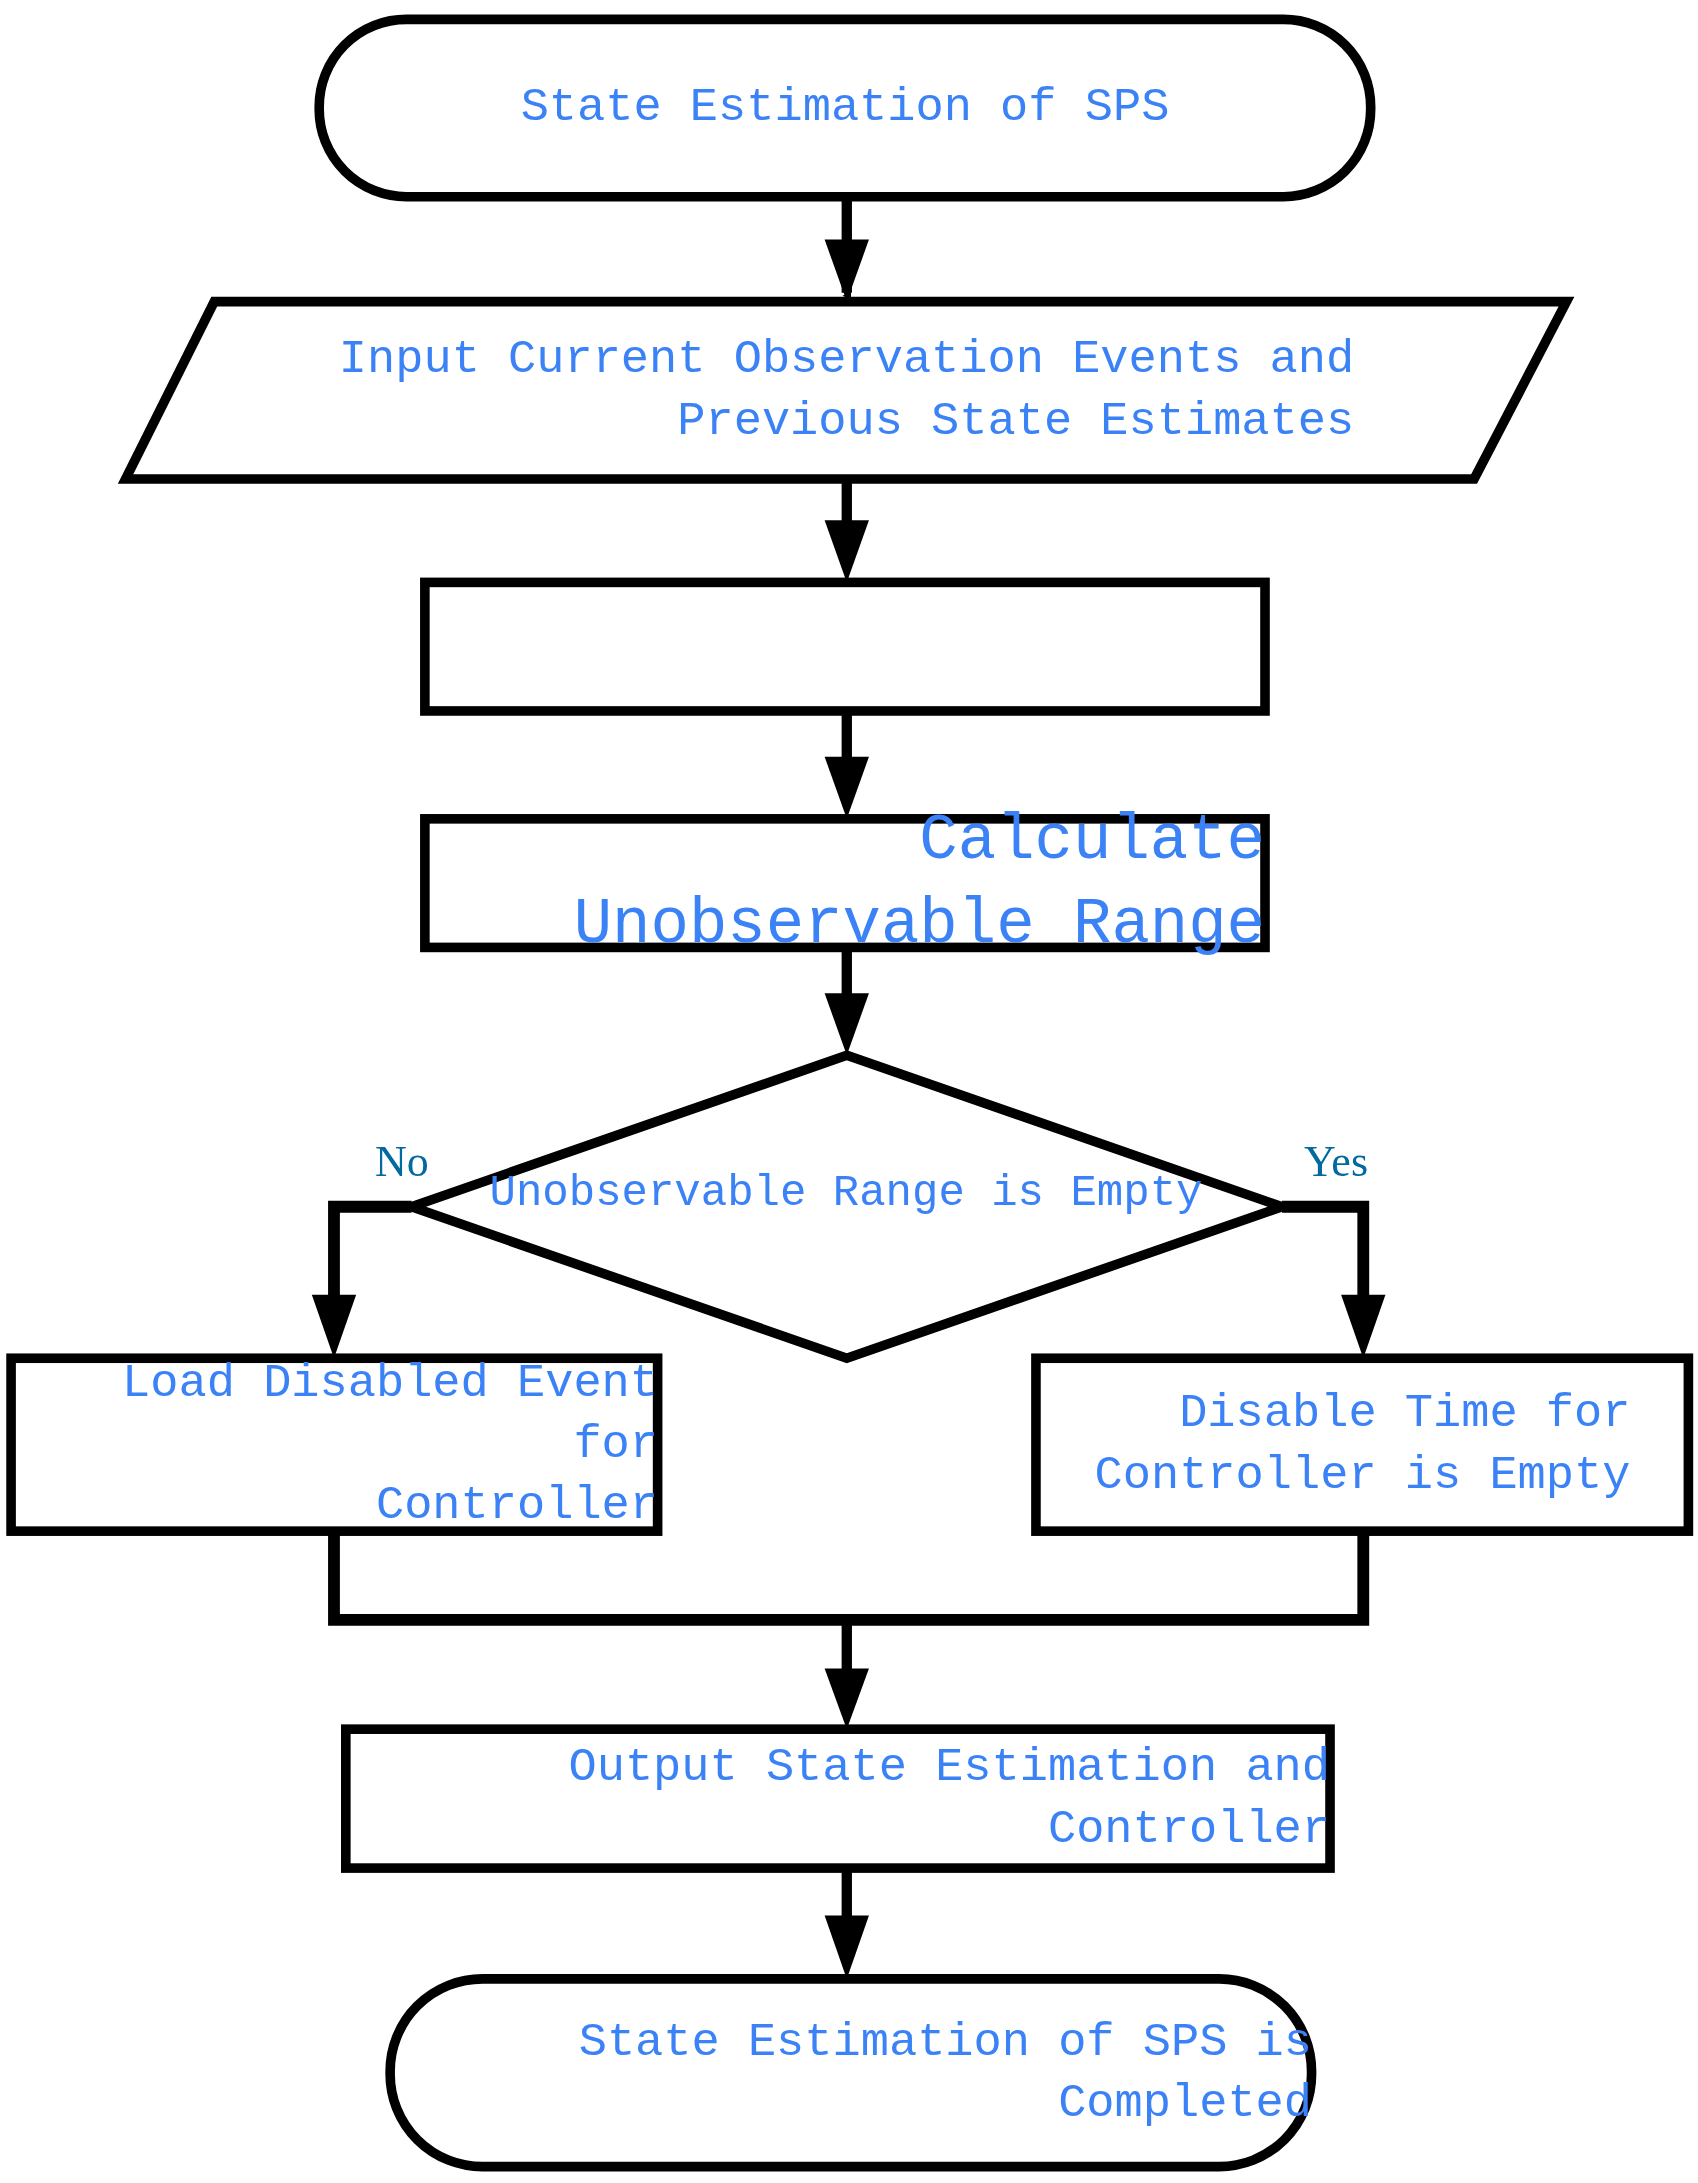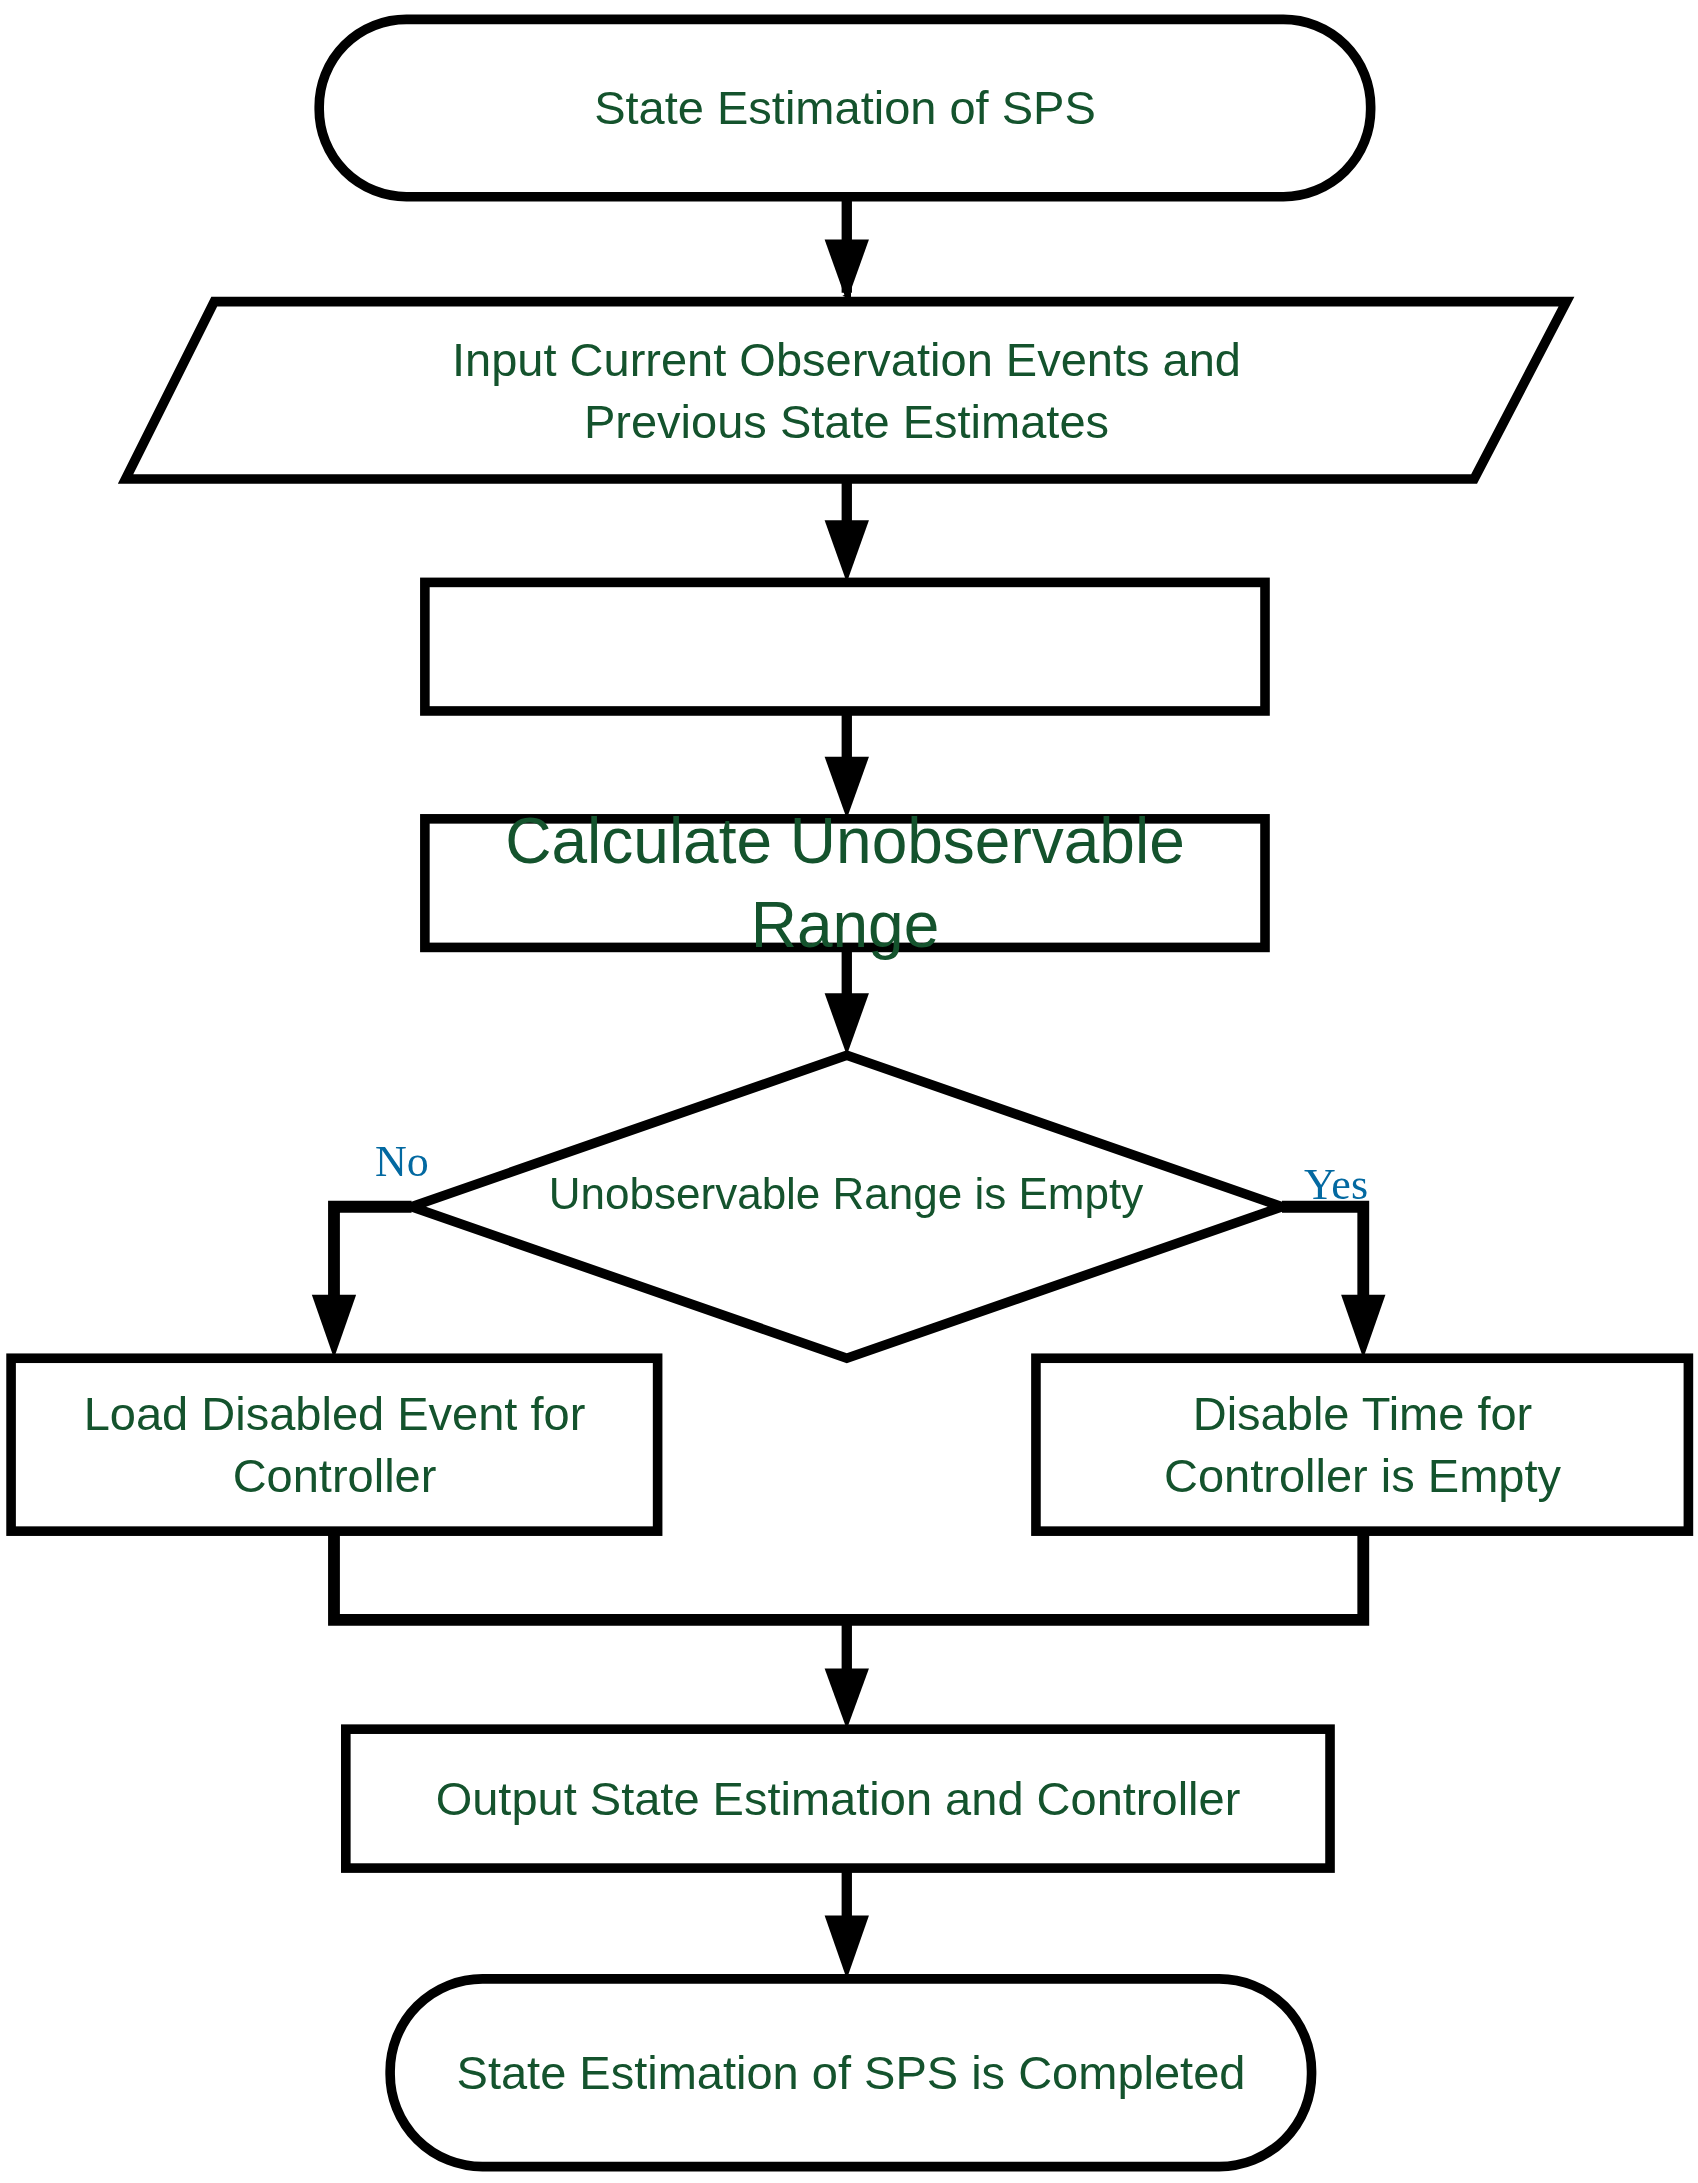--- a/index.html
+++ b/index.html
@@ -23,47 +23,47 @@
     left: 0;
     top: 0;
     width: 1698px;
     height: 2183px;
   }
   .node-label {
     position: absolute;
     display: flex;
     align-items: center;
     justify-content: center;
-    text-align: center;
-    color: #14532d;
+    text-align: right;
+    color: #3b82f6;
     line-height: 1.30;
     white-space: pre-line;
     pointer-events: none;
-    font-family: Liberation Sans, sans-serif;
+    font-family: Liberation Mono, monospace;
   }
   .edge-label {
     position: absolute;
     color: #0369a1;
     font-family: "Liberation Serif", "DejaVu Serif", serif;
     font-size: 44px;
     line-height: 1;
     white-space: nowrap;
   }
   
   #label-start      { left: 319px;  top: 19px;   width: 1052px; height: 177px; font-size: 47px; }
   #label-input      { left: 222px;  top: 302px;  width: 1249px; height: 177px; font-size: 47px; }
   #label-predict    { left: 425px;  top: 582px;  width: 840px; height: 129px; font-size: 47px; }
   #label-range      { left: 425px;  top: 819px; width: 840px; height: 129px; font-size: 64px; }
   #label-decision   { left: 458px;  top: 1153px; width: 776px; height: 81px; font-size: 44px; }
   #label-loadevent  { left: 11px;   top: 1358px; width: 647px;  height: 173px; font-size: 47px; }
   #label-disabletime{ left: 1036px; top: 1358px; width: 653px;  height: 173px; font-size: 47px; }
   #label-output     { left: 346px;  top: 1729px; width: 984px; height: 139px; font-size: 47px; }
   #label-end        { left: 390px;  top: 1979px; width: 922px; height: 188px; font-size: 47px; }
   #label-no         { left: 375px;  top: 1140px; }
-  #label-yes        { left: 1304px; top: 1140px; margin-top: 23px; }
+  #label-yes        { left: 1304px; top: 1140px; }
 </style>
 </head>
 <body>
 
 <div id="flowchart-root">
 
   <svg id="flow-svg" viewBox="0 0 2298 2954">
     <defs>
       <marker id="arrowhead" markerWidth="10" markerHeight="12" refX="1" refY="6" orient="auto" markerUnits="userSpaceOnUse">
         <polygon points="0,0 10,0 5,12" fill="#000000"></polygon>

